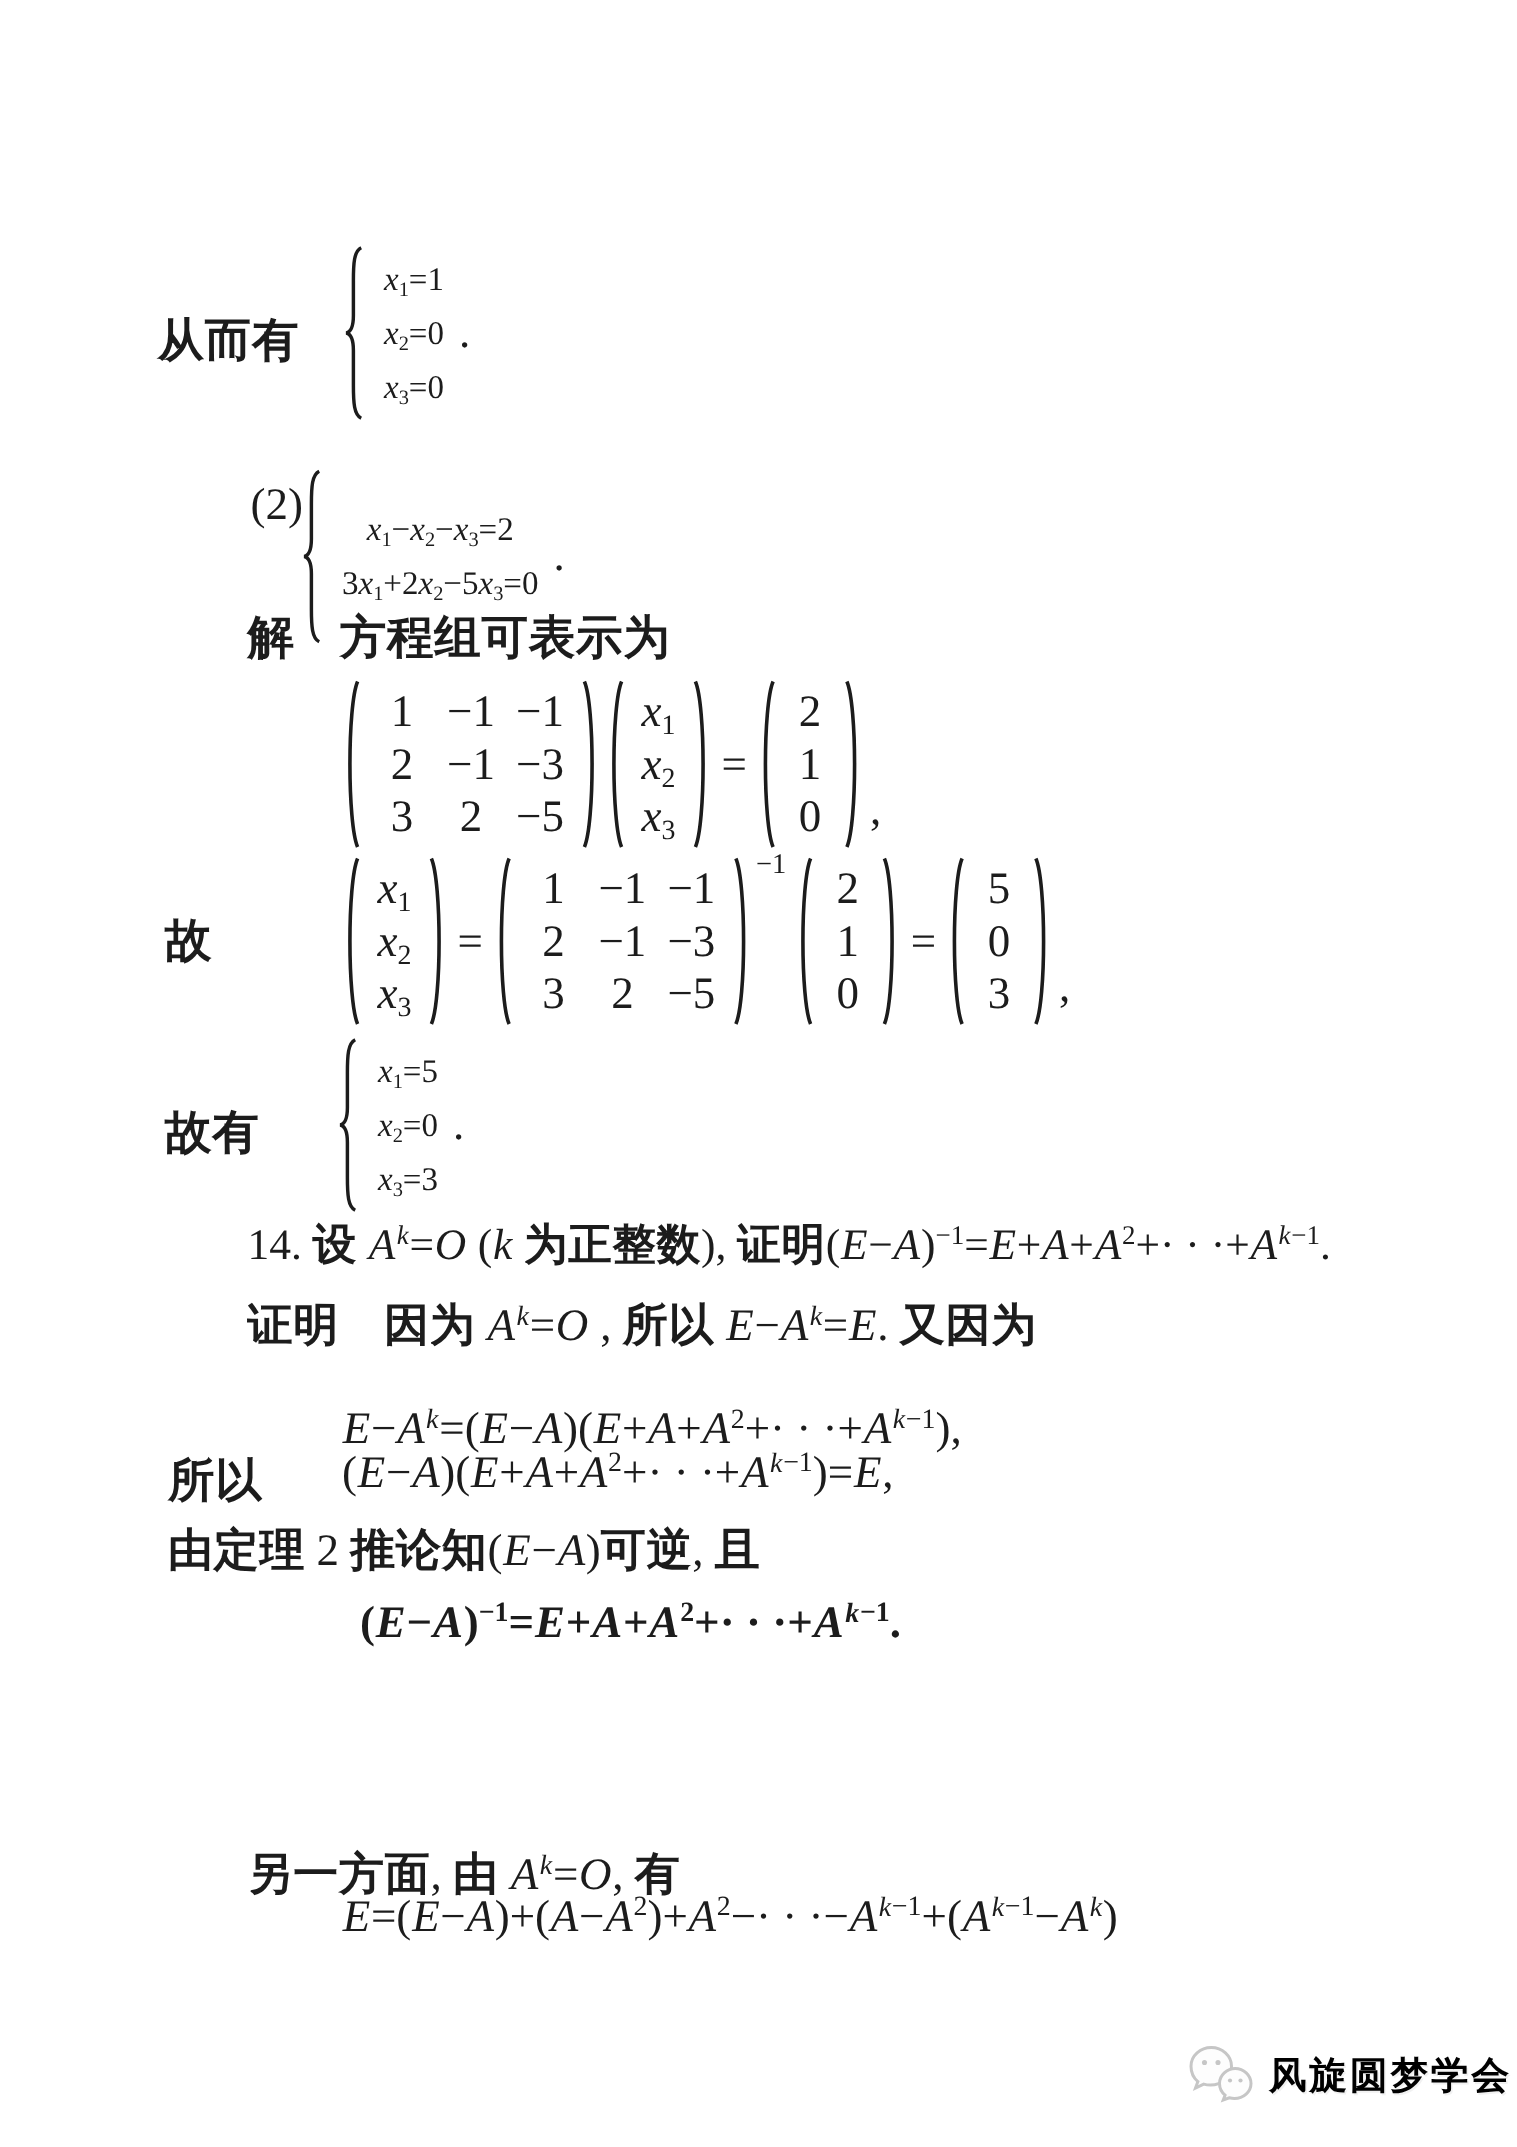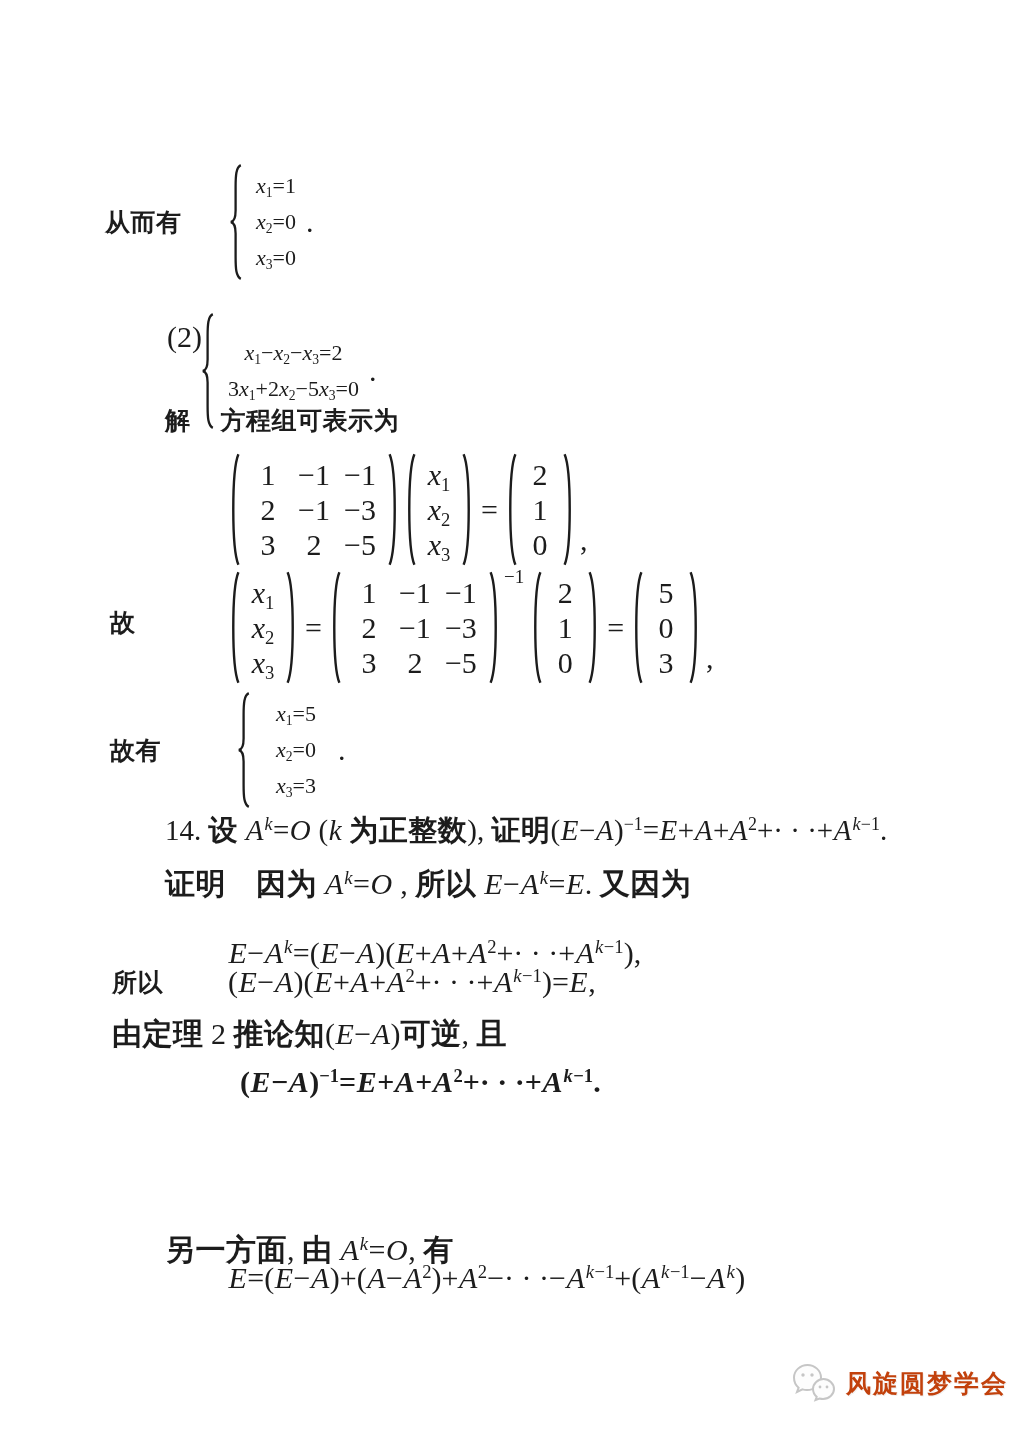--- a/index.html
+++ b/index.html
@@ -6,21 +6,21 @@
   .page{
     position:relative;width:1011px;height:1431px;background:#ffffff;
     color:#1c1c1c;font-family:"Liberation Serif","DejaVu Serif",serif;
     overflow:hidden;
   }
   .abs{position:absolute;}
   
   .line{font-size:30px;white-space:pre;line-height:40px;}
   .line i,.math i{font-style:italic;padding:0 .5px;}
   .cn{font-weight:700;letter-spacing:.5px;font-family:"Liberation Serif","DejaVu Serif",serif;font-style:normal;}
-  .lbl{font-size:25px;font-weight:700;white-space:pre;}
+  .lbl{font-size:31px;font-weight:700;white-space:pre;}
   .plain-lbl{font-size:30px;white-space:pre;}
   .page sup{font-size:.62em;line-height:0;vertical-align:.55em;}
   .page sub{font-size:.62em;line-height:0;vertical-align:-.3em;}
   
   .syst{display:inline-flex;align-items:center;}
   .srows{display:inline-flex;flex-direction:column;margin-left:12px;}
   .srow{line-height:36px;font-size:22px;white-space:pre;}
   .syst.centered .srow{text-align:center;}
   .spunct{font-size:30px;margin-left:10px;}
   .brace-svg{flex:none;}
@@ -29,21 +29,21 @@
   .mtx{display:inline-flex;align-items:center;margin:0 2px;}
   .mgrid{display:inline-flex;flex-direction:column;padding:0 4px;}
   .mrow{display:flex;justify-content:center;line-height:35px;}
   .mcell{min-width:46px;text-align:center;font-size:30px;white-space:pre;}
   .vec .mcell{min-width:36px;}
   .paren-svg{flex:none;}
   .eqsign{font-size:30px;margin:0 5px;}
   .comma{font-size:30px;align-self:flex-end;margin:0 0 10px 3px;}
   .msup{font-size:19px;align-self:flex-start;margin:0 4px 0 1px;transform:translateY(-4px);}
   
-  .wordmark{font-size:25px;color:#c2410c;font-weight:700;letter-spacing:2px;
+  .wordmark{font-size:25px;color:#000000;font-weight:700;letter-spacing:2px;
     text-shadow:1px 1px 0 #f1f1f1;white-space:pre;}
 </style>
 </head>
 <body>
 
 <div class="page">
 
   <div class="abs lbl cn" style="left:105px;top:206px;">从而有</div>
   <div class="abs syst" style="left:228px;top:164px;">
       <svg class="brace-svg" width="16" height="116" viewBox="0 0 20 100" preserveAspectRatio="none">
@@ -225,21 +225,21 @@
           </span>
         </span>
         <svg class="paren-svg" width="13" height="115" viewBox="0 0 20 100" preserveAspectRatio="none">
           <path d="M4 2 C14.5 16 14.5 84 4 98" fill="none" stroke="#1c1c1c" stroke-width="2.4" vector-effect="non-scaling-stroke"></path>
         </svg>
       </span>
     <span class="comma">,</span>
   </div>
 
   <div class="abs lbl cn" style="left:110px;top:734px;">故有</div>
-  <div class="abs syst" style="left:236px;top:692px;gap:12px;">
+  <div class="abs syst" style="left:224px;top:692px;">
       <svg class="brace-svg" width="16" height="116" viewBox="0 0 20 100" preserveAspectRatio="none">
         <path d="M16 1 C10 3 9.5 10 9.5 20 L9.5 40 C9.5 47 7 49.5 3.5 50 C7 50.5 9.5 53 9.5 60 L9.5 80 C9.5 90 10 97 16 99" fill="none" stroke="#1c1c1c" stroke-width="2.3" vector-effect="non-scaling-stroke"></path>
       </svg>
       <span class="srows">
         <span class="srow"><i>x</i><sub>1</sub>=5</span>
         <span class="srow"><i>x</i><sub>2</sub>=0</span>
         <span class="srow"><i>x</i><sub>3</sub>=3</span>
       </span>
       <span class="spunct">.</span>
     </div>

